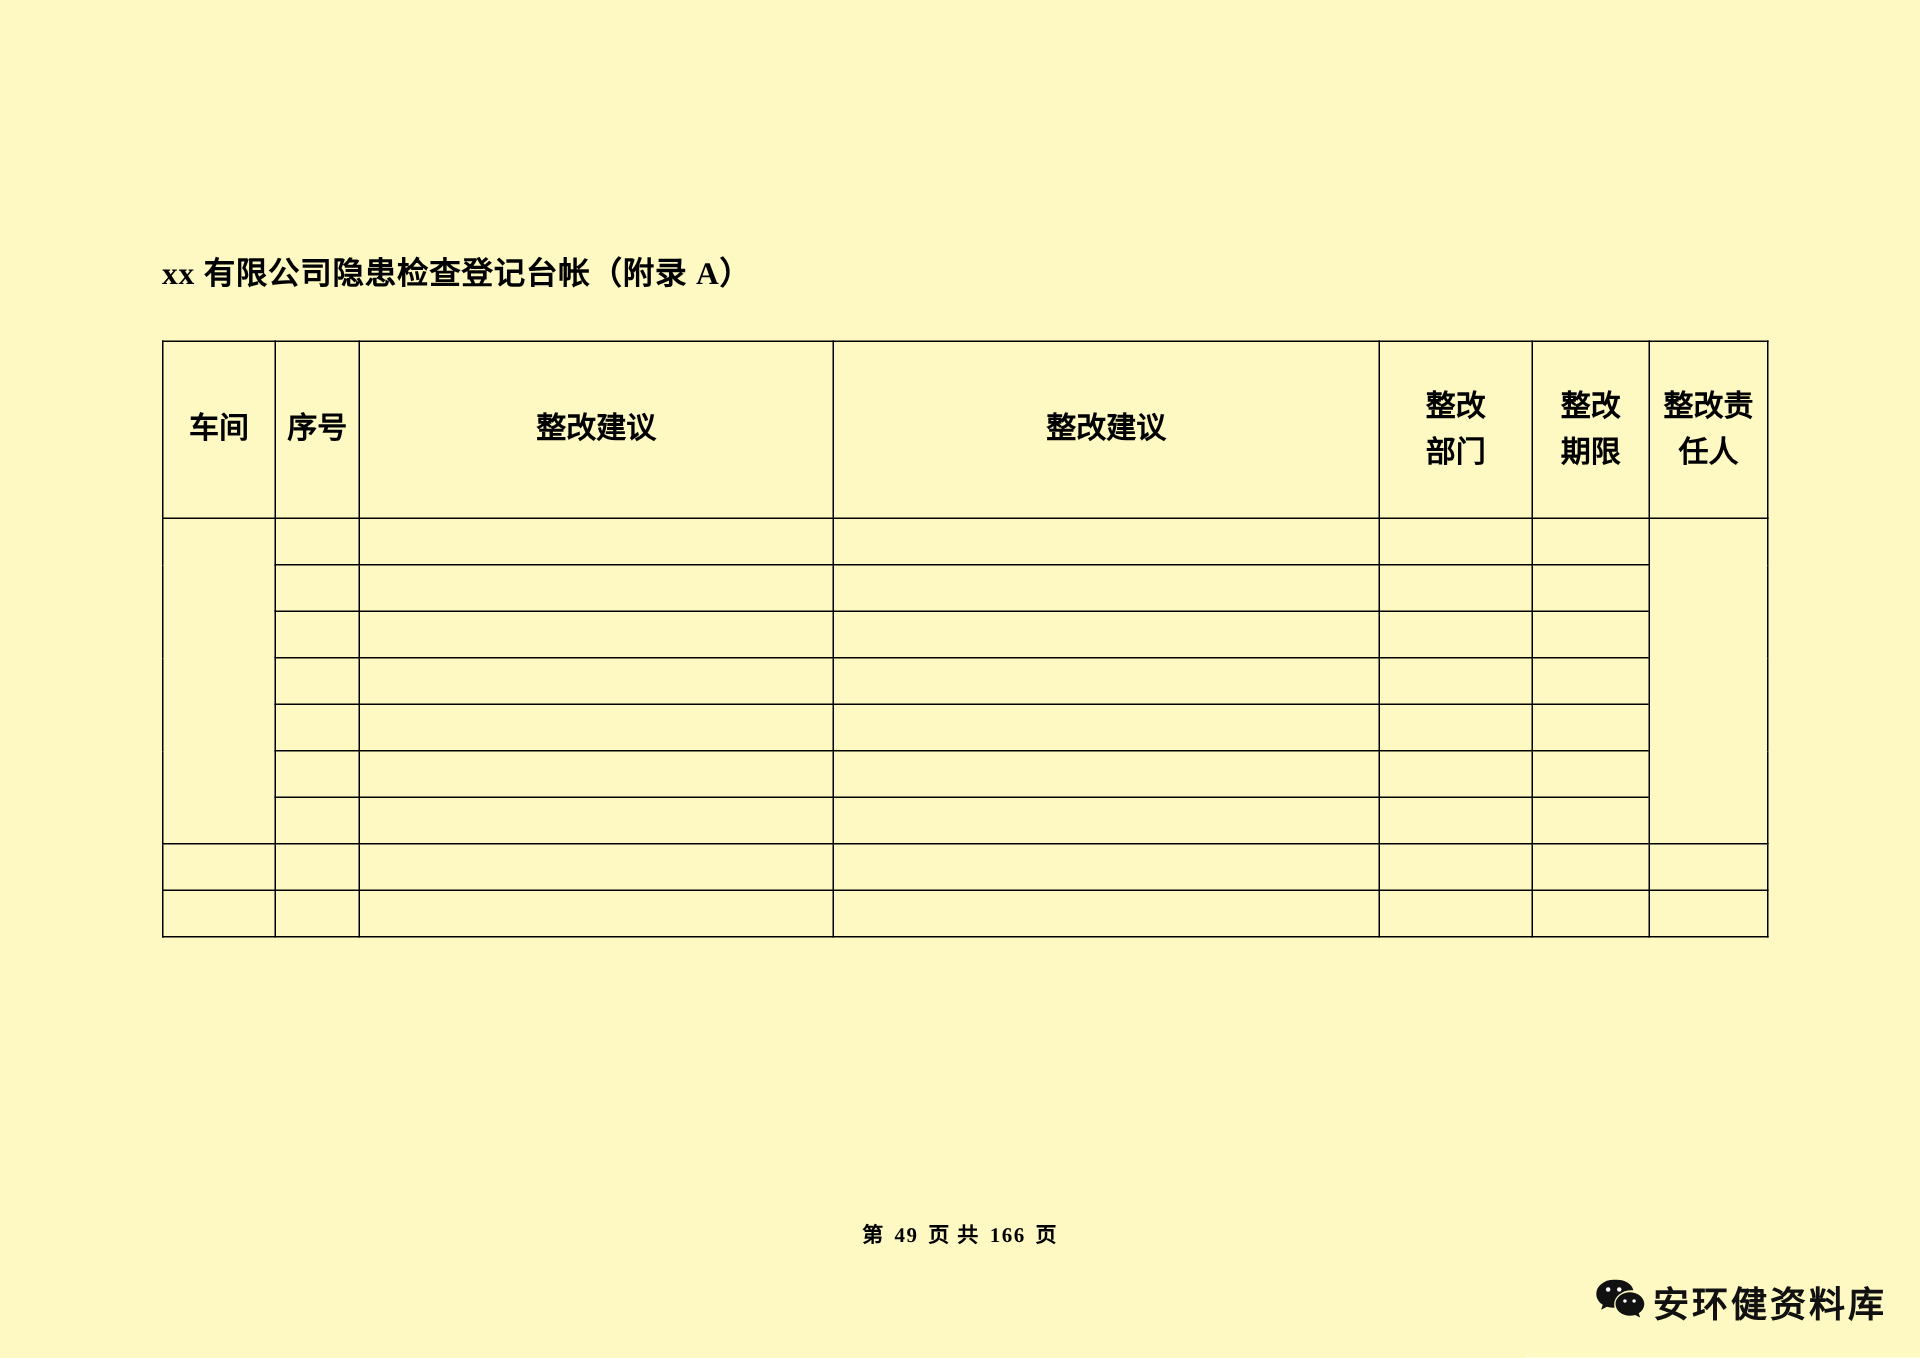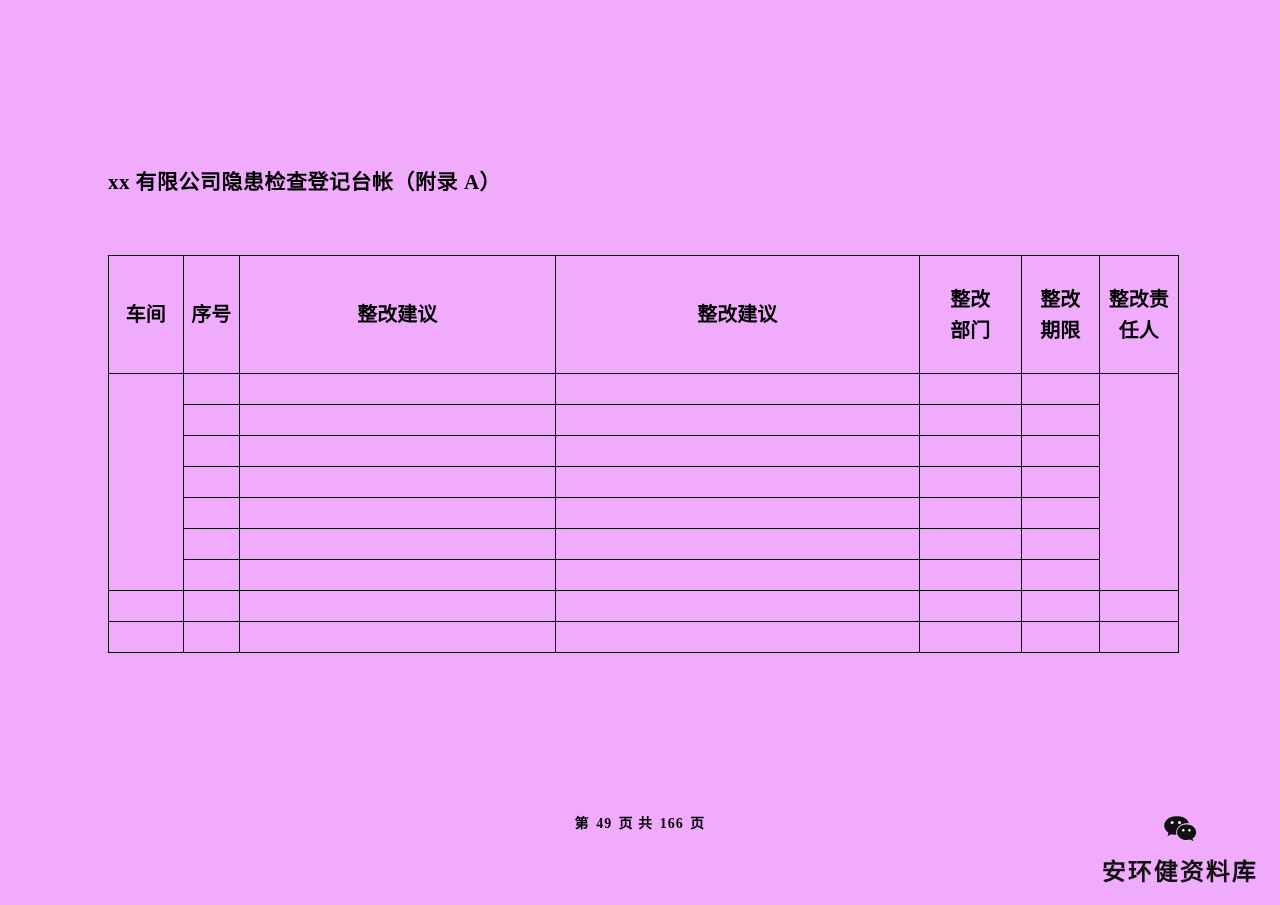--- a/index.html
+++ b/index.html
@@ -14,21 +14,21 @@
     font-family: "Liberation Serif", "DejaVu Serif", serif;
     color: #000000;
     overflow: hidden;
   }
 
   .page {
     position: absolute;
     left: 0; top: 0;
     width: 1280px;
     height: 905px;
-    background: #f0abfc;
+    background: #fef9c3;
   }
 
   
   .doc-title {
     position: absolute;
     left: 108px;
     top: 165px;
     font-size: 21px;
     font-weight: bold;
     letter-spacing: 0.5px;
@@ -40,21 +40,20 @@
   .table-wrap {
     position: absolute;
     left: 108px;
     top: 227px;
     width: 1070px;
   }
   table.ledger {
     border-collapse: collapse;
     table-layout: fixed;
     width: 1070px;
-    margin-top: 28px;
   }
   table.ledger td,
   table.ledger th {
     border: 1px solid #000000;
     padding: 0;
     text-align: center;
     vertical-align: middle;
     font-weight: normal;
   }
   table.ledger thead th {
@@ -97,21 +96,20 @@
   .page-footer .num { padding: 0 2px; margin-top: 29px; }
 
   
   .wm {
     position: absolute;
     right: 22px;
     bottom: 18px;
     display: flex;
     align-items: center;
     gap: 2px;
-    flex-direction: column;
   }
   .wm-logo {
     width: 40px;
     height: 40px;
     position: relative;
     flex: 0 0 auto;
   }
   .wm-text {
     font-size: 24px;
     font-weight: bold;

